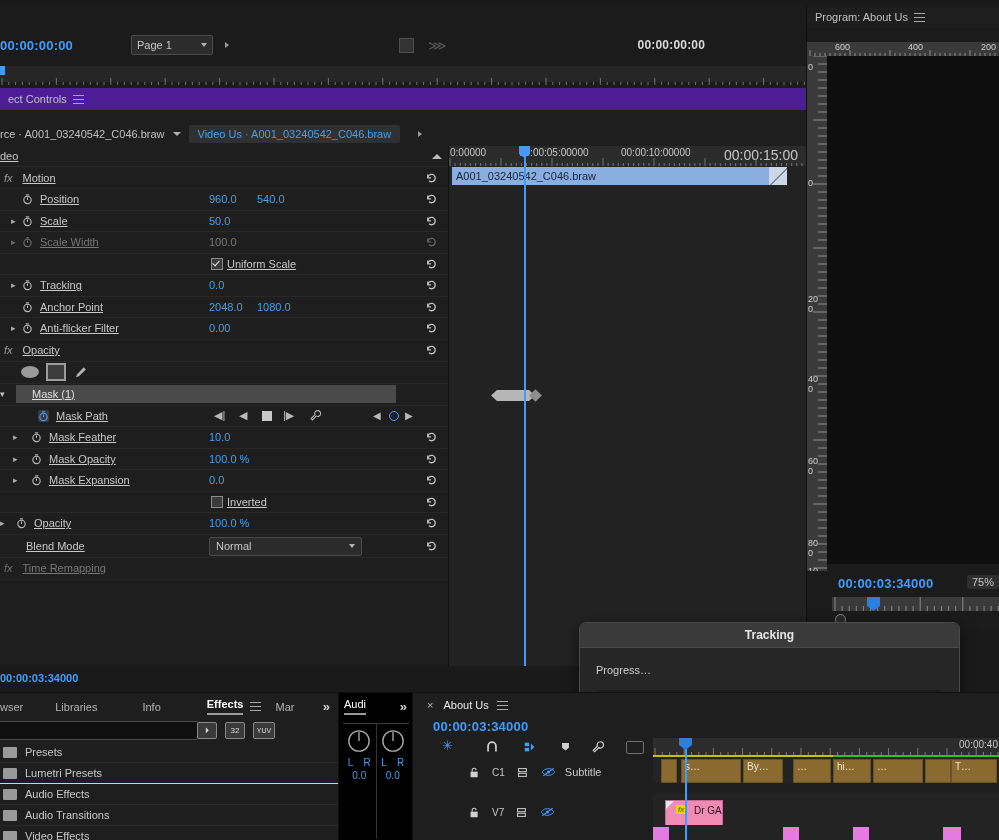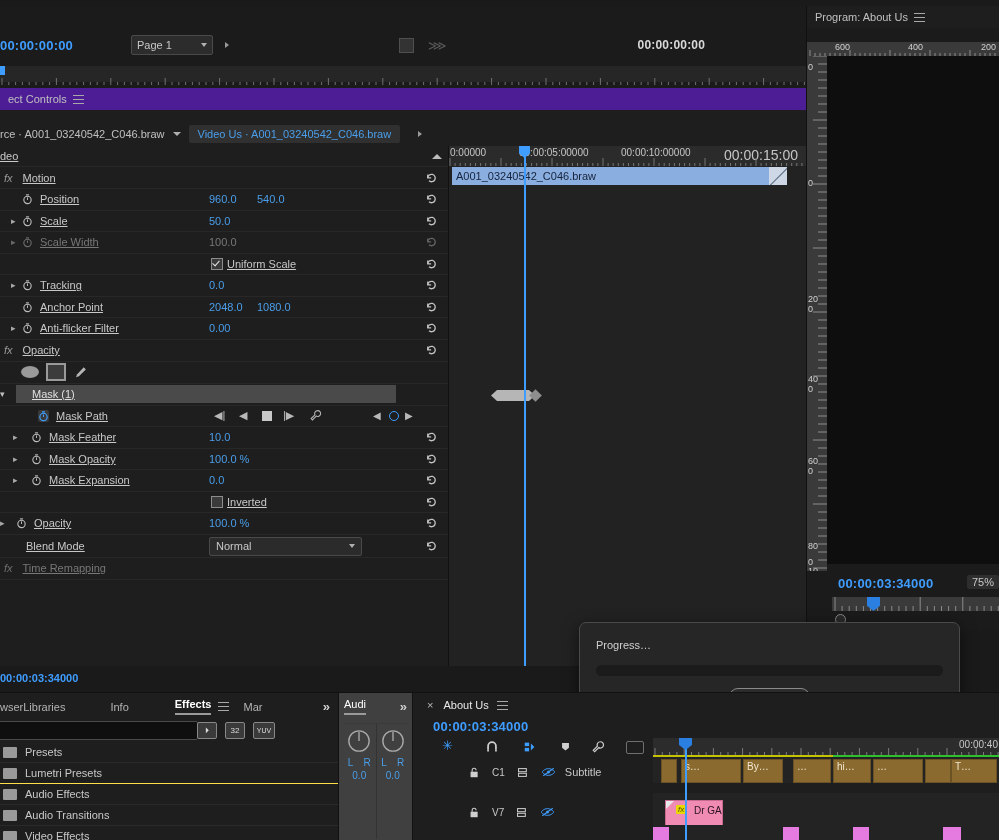--- a/index.html
+++ b/index.html
@@ -625,21 +625,21 @@
       </svg>
   </div>
 
   <div class="abs" style="left:0;top:50px;width:20px;height:553px;background:#3a3a3a;">
     <div id="prog-v-labels" style="position:relative;width:20px;height:553px;">
         <div style="position: absolute; left: 1px; top: 6px; font-size: 9px; color: rgb(208, 208, 208); line-height: 10px; width: 10px; word-break: break-all;">0</div>
         <div style="position: absolute; left: 1px; top: 122px; font-size: 9px; color: rgb(208, 208, 208); line-height: 10px; width: 10px; word-break: break-all;">0</div>
         <div style="position: absolute; left: 1px; top: 238px; font-size: 9px; color: rgb(208, 208, 208); line-height: 10px; width: 10px; word-break: break-all;">200</div>
         <div style="position: absolute; left: 1px; top: 318px; font-size: 9px; color: rgb(208, 208, 208); line-height: 10px; width: 10px; word-break: break-all;">400</div>
         <div style="position: absolute; left: 1px; top: 400px; font-size: 9px; color: rgb(208, 208, 208); line-height: 10px; width: 10px; word-break: break-all;">600</div>
-        <div style="position: absolute; left: 1px; top: 482px; font-size: 9px; color: rgb(208, 208, 208); line-height: 16px; width: 10px; word-break: break-all;">800</div>
+        <div style="position: absolute; left: 1px; top: 482px; font-size: 9px; color: rgb(208, 208, 208); line-height: 10px; width: 10px; word-break: break-all;">800</div>
         <div style="position: absolute; left: 1px; top: 510px; font-size: 9px; color: rgb(208, 208, 208); line-height: 10px; width: 10px; word-break: break-all;">1000</div>
       </div>
     <svg width="20" height="553" style="position:absolute;left:0;top:0;">
         <g id="prog-v-ticks" stroke="#8d8d8d" stroke-width="1">
           <line x1="6" y1="0" x2="20" y2="0"></line>
           <line x1="11" y1="8" x2="20" y2="8"></line>
           <line x1="11" y1="16" x2="20" y2="16"></line>
           <line x1="11" y1="24" x2="20" y2="24"></line>
           <line x1="11" y1="32" x2="20" y2="32"></line>
           <line x1="11" y1="40" x2="20" y2="40"></line>
@@ -750,40 +750,40 @@
       <div style="position:absolute;left:35px;top:0;width:13px;height:14px;background:#2a7fe0;
                   clip-path:polygon(0 0,100% 0,100% 62%,50% 100%,0 62%);"></div>
     </div>
     <div class="abs" style="left:28px;top:43px;width:9px;height:9px;border:1px solid #8a8a8a;border-radius:50%;background:#2a2a2a;"></div>
   </div>
 </div>
 
 <div class="abs" style="left:579px;top:622px;width:379px;height:125px;background:#262626;
             border:1px solid #4a4a4a;border-radius:7px;overflow:hidden;
             box-shadow:0 4px 16px rgba(0,0,0,.55);">
+  <div style="height:24px;background:#3a3a3a;display:flex;align-items:center;justify-content:center;
+              border-bottom:1px solid #4a4a4a;">
+    <span style="font-size:12px;font-weight:bold;color:#e6e6e6;">Tracking</span>
+  </div>
   <div style="padding:16px 16px 0 16px;">
     <div style="font-size:11px;color:#cfcfcf;">Progress…</div>
     <div style="margin-top:14px;height:11px;background:#1b1b1b;border-radius:6px;overflow:hidden;">
       <div id="progress-fill" style="height:100%;width:0%;background:#3f9dff;"></div>
     </div>
     <div style="margin-top:12px;text-align:center;">
       <button style="background:#2c2c2c;color:#e2e2e2;border:1px solid #8a8a8a;border-radius:9px;
                      padding:3px 28px;font-size:11px;cursor:pointer;">Stop</button>
     </div>
   </div>
-  <div style="height:24px;background:#3a3a3a;display:flex;align-items:center;justify-content:center;
-              border-bottom:1px solid #4a4a4a;">
-    <span style="font-size:12px;font-weight:bold;color:#e6e6e6;">Tracking</span>
-  </div>
 </div>
 
 <div class="panel" style="left:0;top:692px;width:338px;height:148px;background:#1e1e1e;border-top:1px solid #111;">
   <div class="abs" style="left:0;top:0;width:338px;height:27px;background:#1e1e1e;display:flex;align-items:center;">
     <span style="margin-left:0px;color:#b4b4b4;">wser</span>
-    <span style="color:#b4b4b4;">Libraries</span>
+    <span style="margin-left:32px;color:#b4b4b4;">Libraries</span>
     <span style="margin-left:45px;color:#b4b4b4;">Info</span>
     <span style="margin-left:46px;color:#fff;font-weight:bold;border-bottom:2px solid #9a9a9a;padding-bottom:3px;">Effects</span>
     <span class="hamb" style="margin-left:7px;">
         <i></i>
         <i></i>
         <i></i>
       </span>
     <span style="margin-left:14px;color:#b4b4b4;">Mar</span>
     <span style="position:absolute;right:8px;color:#d0d0d0;font-size:13px;font-weight:bold;">»</span>
   </div>
@@ -815,21 +815,21 @@
       <span style="margin-left:3px;width:14px;height:11px;background:#9a9a9a;border-radius:1px;display:inline-block;"></span>
       <span style="margin-left:8px;">Audio Transitions</span>
     </div>
     <div class="row" style="height:20px;">
       <span style="margin-left:3px;width:14px;height:11px;background:#9a9a9a;border-radius:1px;display:inline-block;"></span>
       <span style="margin-left:8px;">Video Effects</span>
     </div>
   </div>
 </div>
 
-<div class="panel" style="left:338px;top:692px;width:74px;height:148px;background:#404040;border-left:1px solid #111;border-top:1px solid #111;">
+<div class="panel" style="left:338px;top:692px;width:74px;height:148px;background:#000000;border-left:1px solid #111;border-top:1px solid #111;">
   <div class="abs" style="left:0;top:0;width:74px;height:27px;display:flex;align-items:center;">
     <span style="margin-left:5px;color:#fff;border-bottom:2px solid #9a9a9a;padding-bottom:3px;">Audi</span>
     <span style="position:absolute;right:6px;color:#d0d0d0;font-size:13px;font-weight:bold;">»</span>
   </div>
   <div class="abs" style="left:4px;top:30px;width:66px;height:115px;border-top:1px solid #3a3a3a;display:flex;">
     <div style="width:33px;text-align:center;border-right:1px solid #333;height:115px;">
       <svg viewBox="0 0 26 26" style="width:24px;height:24px;margin-top:5px;">
         <circle cx="13" cy="13" r="11" fill="none" stroke="#a8a8a8" stroke-width="1.5"></circle>
         <line x1="13" y1="13" x2="13" y2="3" stroke="#a8a8a8" stroke-width="1.5"></line>
       </svg>

